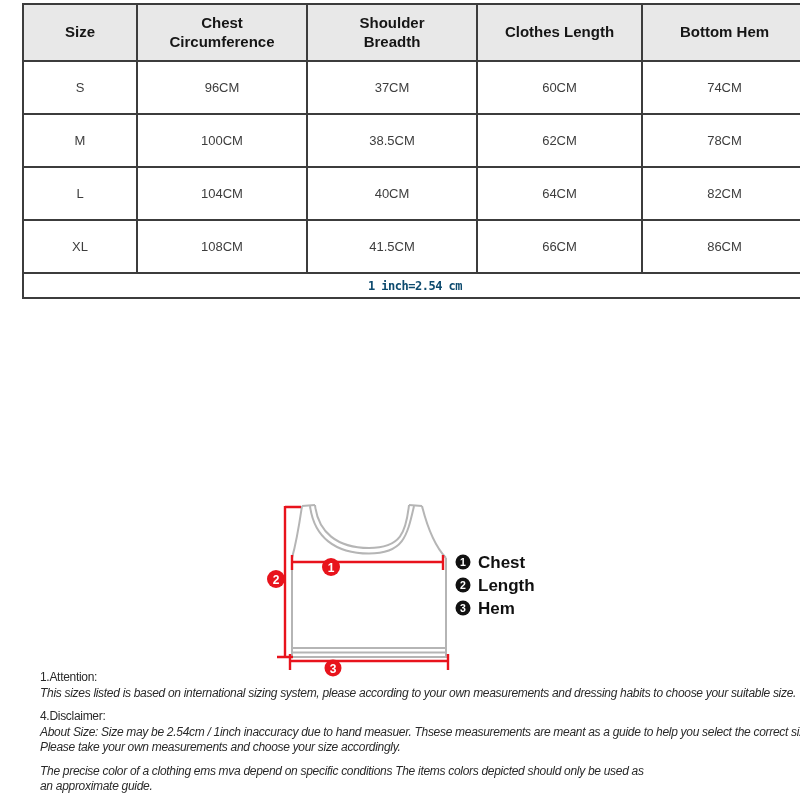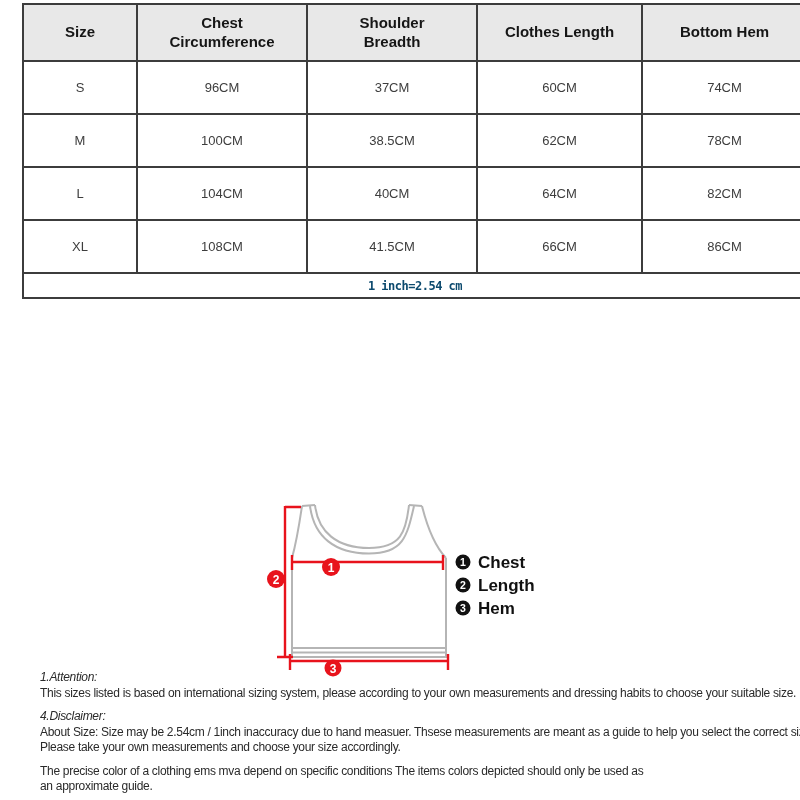--- a/index.html
+++ b/index.html
@@ -27,22 +27,22 @@
     font-size:12px;color:#0c4a6e;letter-spacing:-0.5px;
   }
   
   .diagram-svg{position:absolute;left:0;top:500px;width:800px;height:200px;}
   
   .notes{
     position:absolute;left:40px;top:670px;width:756px;
     font-size:12px;color:#2a2a2a;letter-spacing:-0.3px;
   }
   .notes .sec{margin-bottom:8px;}
-  .notes .nt{line-height:15.5px;white-space:nowrap;font-style:italic;}
-  .notes .nl{line-height:15.5px;white-space:nowrap;}
+  .notes .nt{line-height:15.5px;white-space:nowrap;}
+  .notes .nl{line-height:15.5px;white-space:nowrap;font-style:italic;}
 </style>
 </head>
 <body>
 
 <table class="size-table">
   <colgroup>
     <col style="width:114px">
       <col style="width:170px">
       <col style="width:170px">
     <col style="width:165px">

